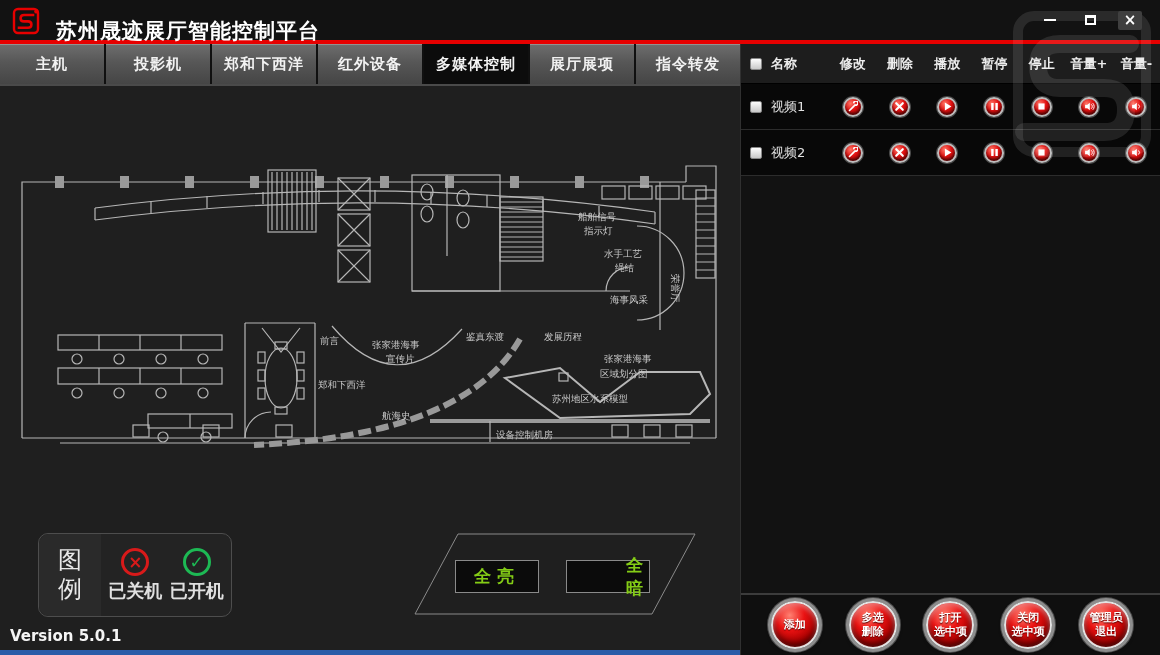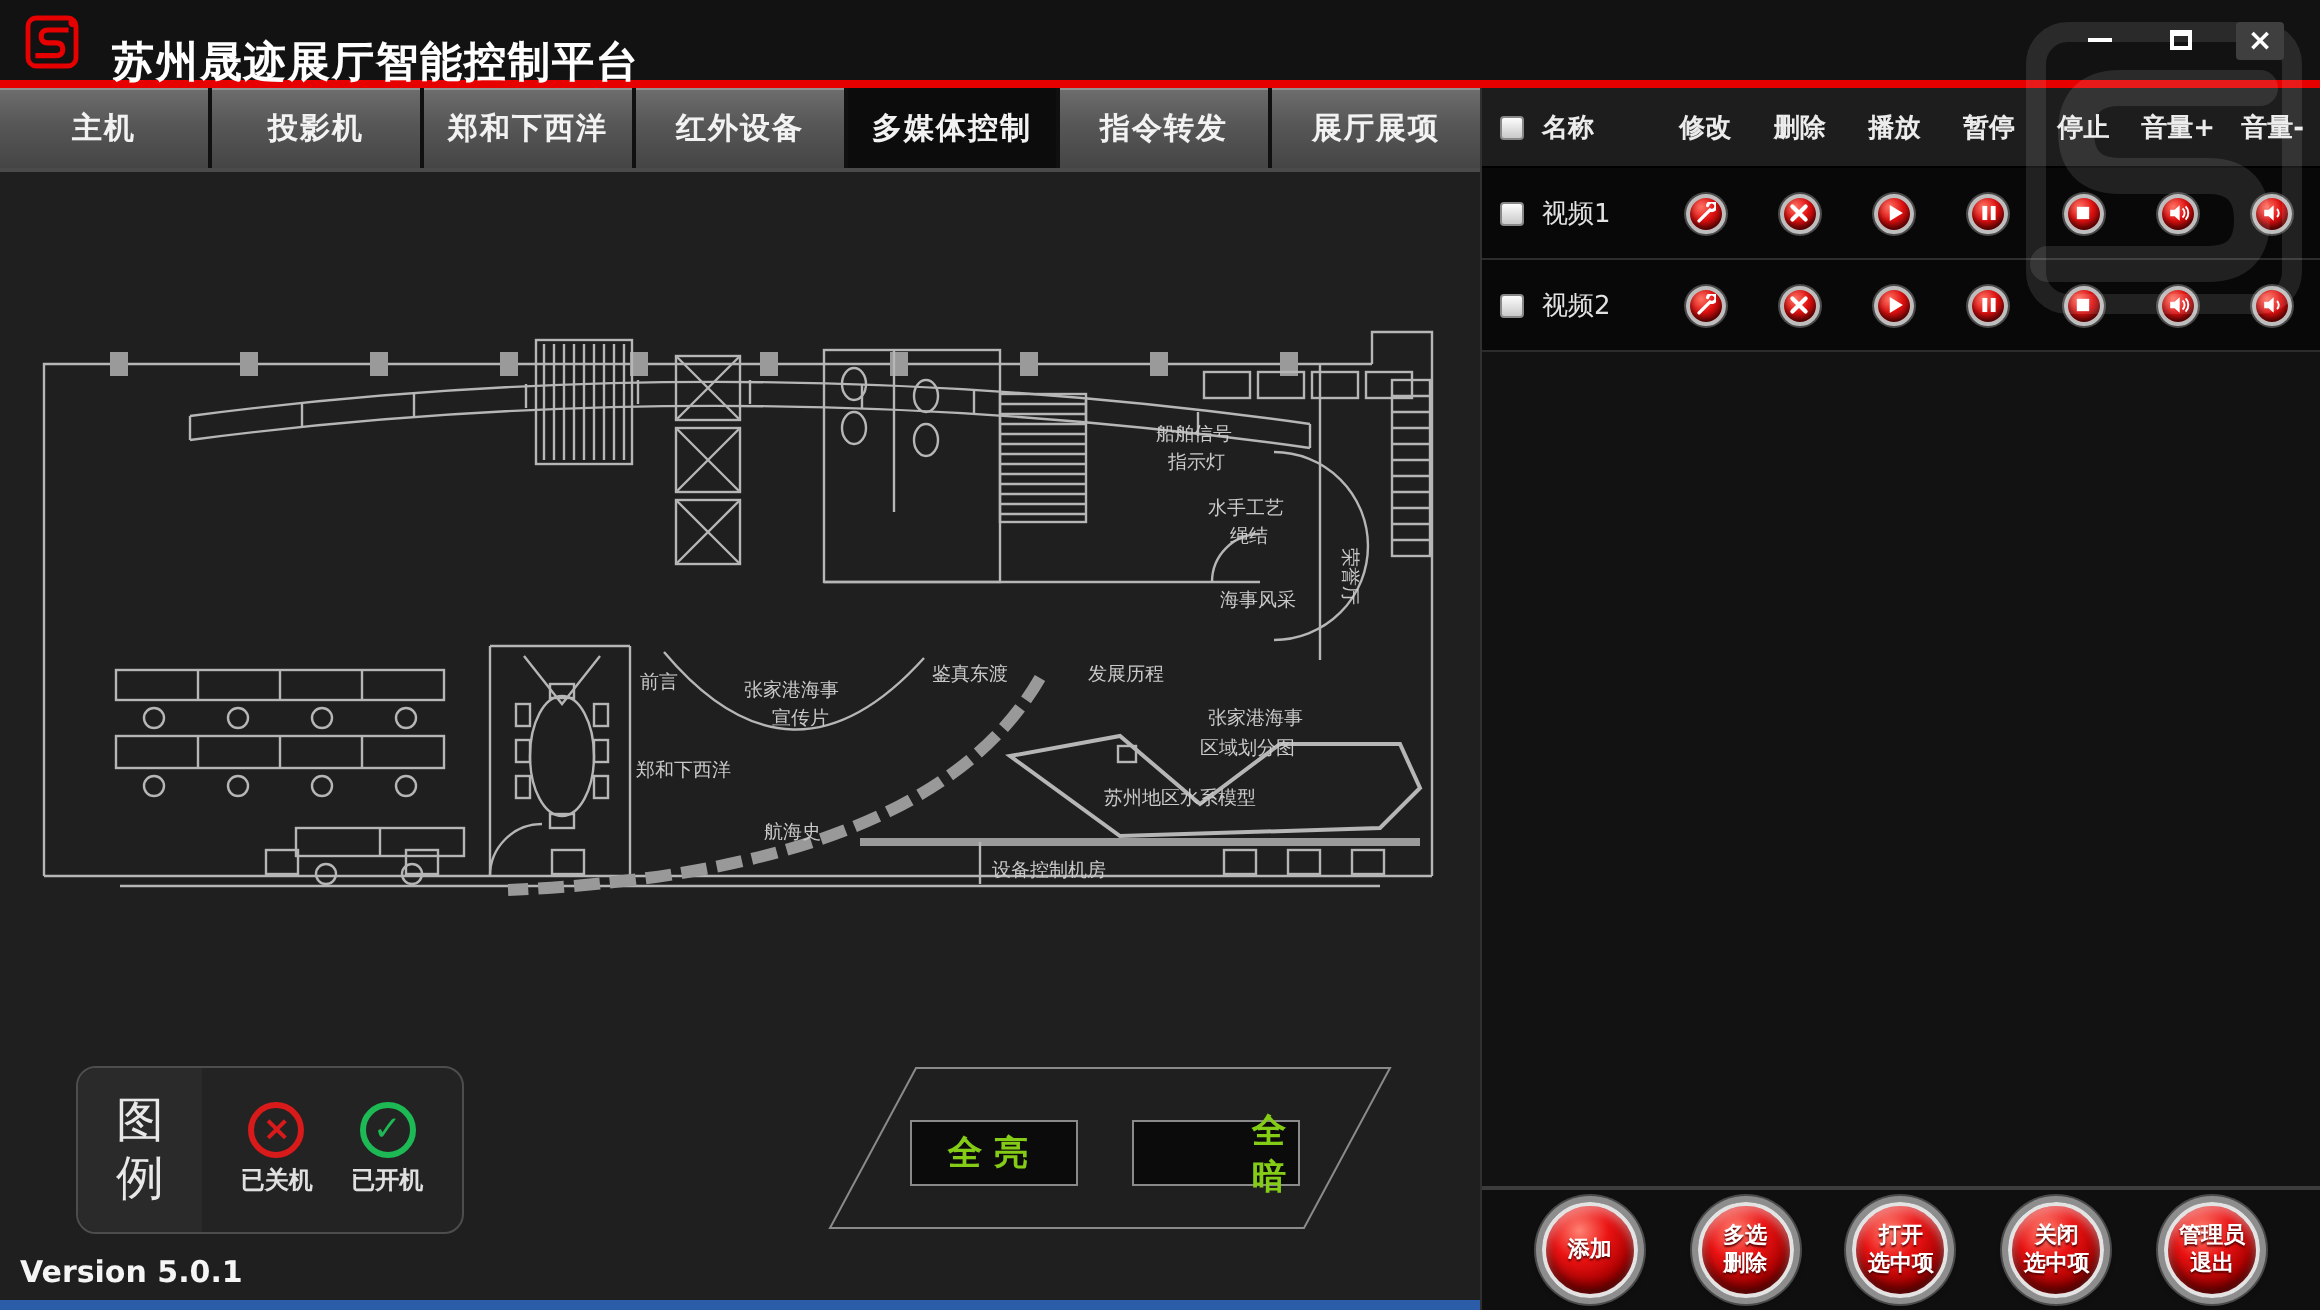--- a/index.html
+++ b/index.html
@@ -38,21 +38,21 @@
   .legend { position:absolute; left:38px; top:447px; width:194px; height:84px;
             border:1px solid #4d4d4d; border-radius:10px; background:#232323; display:flex; }
   .legend-title { width:62px; border-radius:10px 0 0 10px; background:#2a2a2a; color:#e8e8e8;
                   font-size:24px; display:flex; flex-direction:column; align-items:center; justify-content:center; line-height:1.2; }
   .legend-items { flex:1; display:flex; align-items:center; justify-content:space-evenly; }
   .legend-item { display:flex; flex-direction:column; align-items:center; gap:3px; }
   .lg-circle { width:28px; height:28px; border-radius:50%; display:flex; align-items:center; justify-content:center;
                font-size:17px; font-weight:bold; }
   .lg-off { border:3px solid #d81a1a; color:#d81a1a; }
   .lg-on  { border:3px solid #1db954; color:#1db954; }
-  .lg-label { color:#e0e0e0; font-size:12px; font-weight:bold; }
+  .lg-label { color:#e0e0e0; font-size:18px; font-weight:bold; }
 
   .scene-group { position:absolute; left:408px; top:444px; width:300px; height:88px; }
   .scene-outline { position:absolute; left:0; top:0; }
   .scene-btn { position:absolute; top:30px; width:84px; height:33px; background:#0b0b0b;
                border:1px solid #8a8a8a; color:#84cc16; font-size:17px; font-weight:bold;
                letter-spacing:6px; display:flex; align-items:center; justify-content:center; cursor:default; }
   .scene-bright { left:47px; }
   .scene-dark { left:158px;padding-left:42px; }
 
   .version { position:absolute; left:10px; top:541px; color:#f5f5f5; font-size:15px; font-weight:bold; }
@@ -119,22 +119,22 @@
   <div class="main">
 
     <div class="left-col">
 
       <div class="tabbar">
         <div class="tab">主机</div>
         <div class="tab">投影机</div>
         <div class="tab">郑和下西洋</div>
         <div class="tab">红外设备</div>
         <div class="tab active">多媒体控制</div>
+        <div class="tab">展厅展项</div>
         <div class="tab">指令转发</div>
-        <div class="tab">展厅展项</div>
       </div>
 
       <div class="plan-area">
 
         <svg class="plan" width="740" height="390" viewBox="0 0 740 390">
           <g stroke="#b6b6b6" fill="none" stroke-width="1.2">
 
             <path d="M22,282 V26 H686"></path>
             <path d="M686,26 V10 H716 V282"></path>
             <path d="M22,282 H716"></path>

